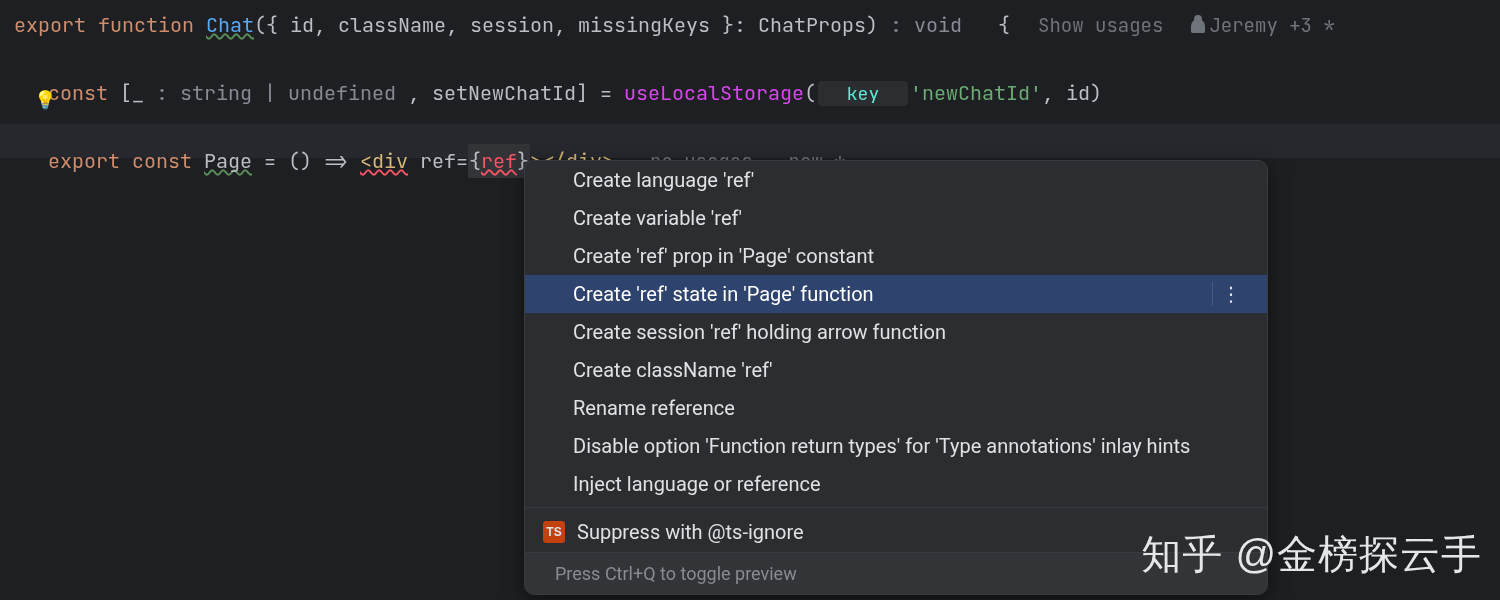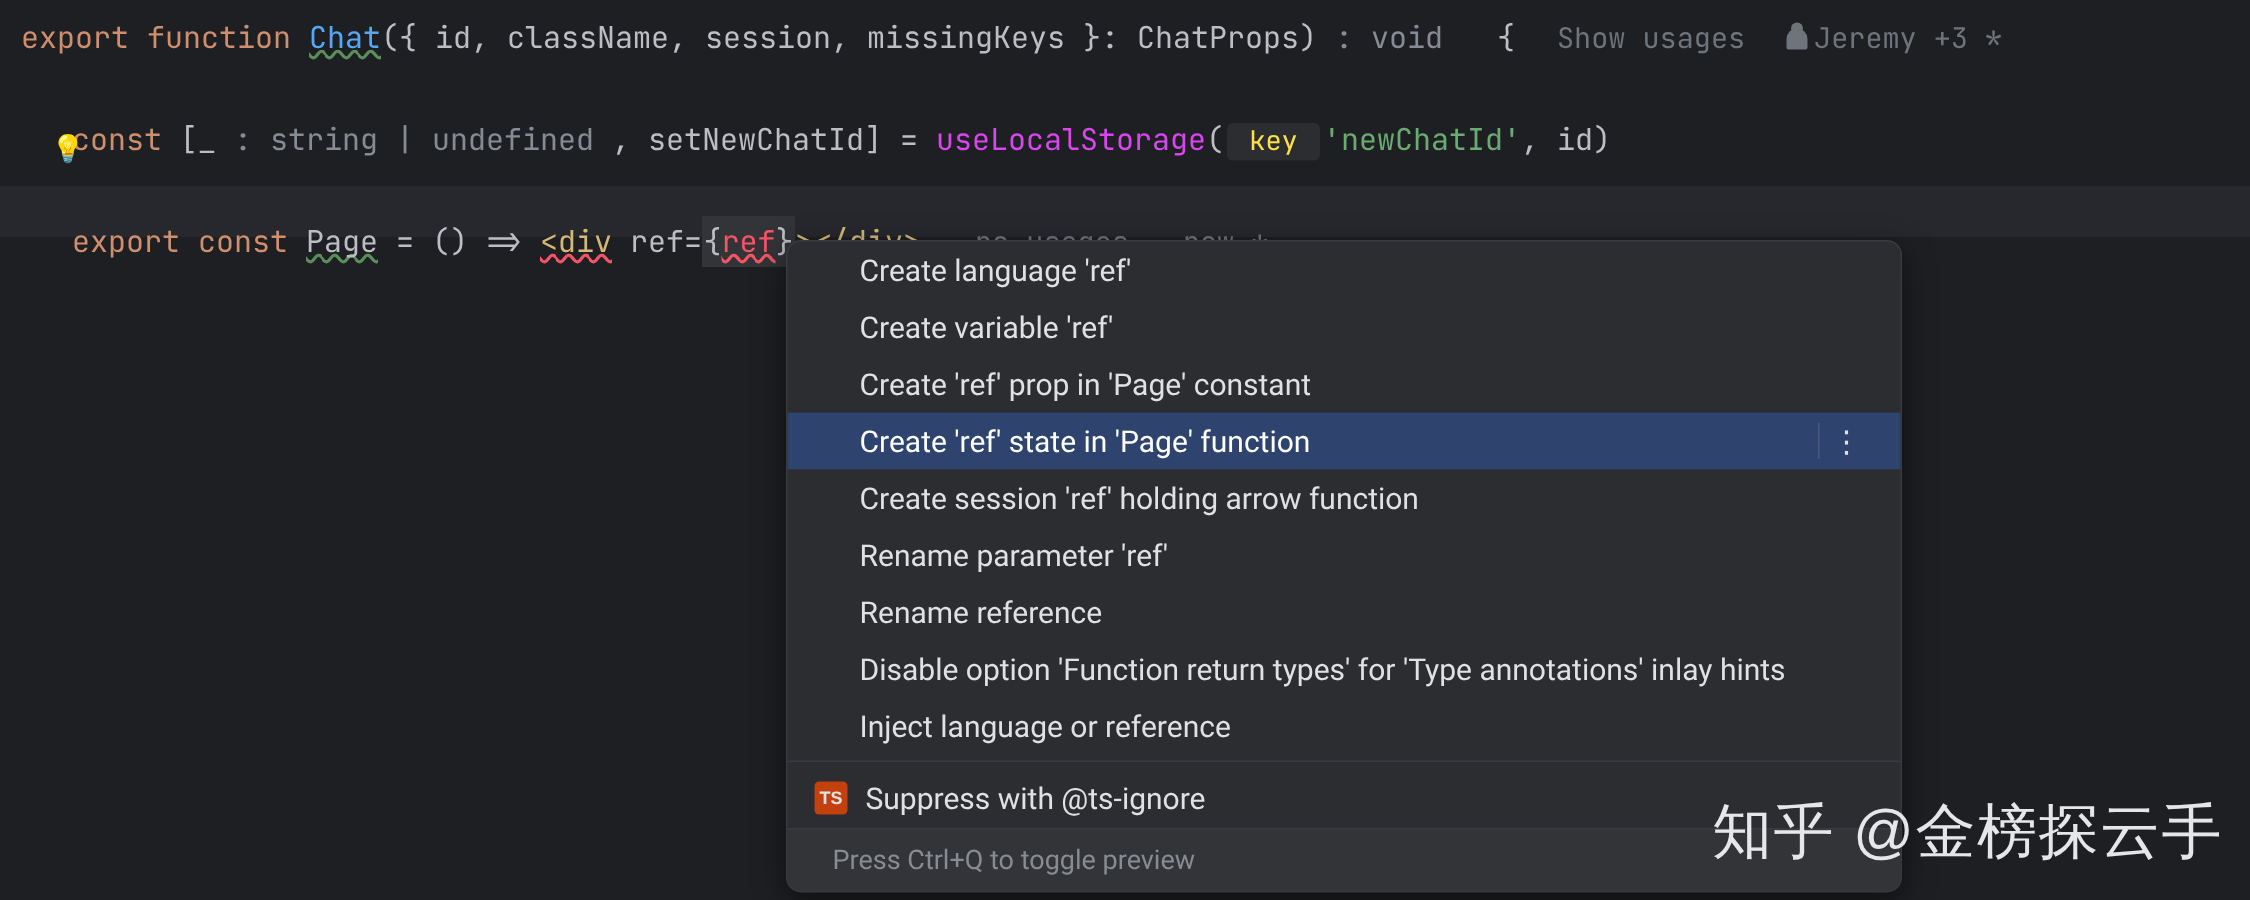--- a/index.html
+++ b/index.html
@@ -36,23 +36,23 @@
   .str  { color: #6aab73; }
   .tag  { color: #d5b778; }
   .err  { color: #f75464; }
   .attr { color: #bcbec4; }
   .inlay {
     color: #878b94;
     font-style: normal;
   }
   .inlaybox {
     background: #2b2d30;
-    color: #fde047;
+    color: #5eead4;
     border-radius: 4px;
-    padding: 1px 4px;
+    padding: 1px 18px;
     margin: 0 2px;
     font-size: 18px;
   }
   .meta {
     color: #6f737a;
     font-size: 19px;
   }
   .meta-gap { display:inline-block; width:28px; }
   .caret-col {
     display:inline-block;
@@ -205,21 +205,21 @@
         <span>Create 'ref' prop in 'Page' constant</span>
       </div>
       <div class="item selected">
         <span>Create 'ref' state in 'Page' function</span>
         <span class="more-dots">⋮</span>
       </div>
       <div class="item">
         <span>Create session 'ref' holding arrow function</span>
       </div>
       <div class="item">
-        <span>Rename parameter 'ref'</span>
+        <span>Create className 'ref'</span>
       </div>
       <div class="item">
         <span>Rename reference</span>
       </div>
       <div class="item">
         <span>Disable option 'Function return types' for 'Type annotations' inlay hints</span>
       </div>
       <div class="item">
         <span>Inject language or reference</span>
       </div>

